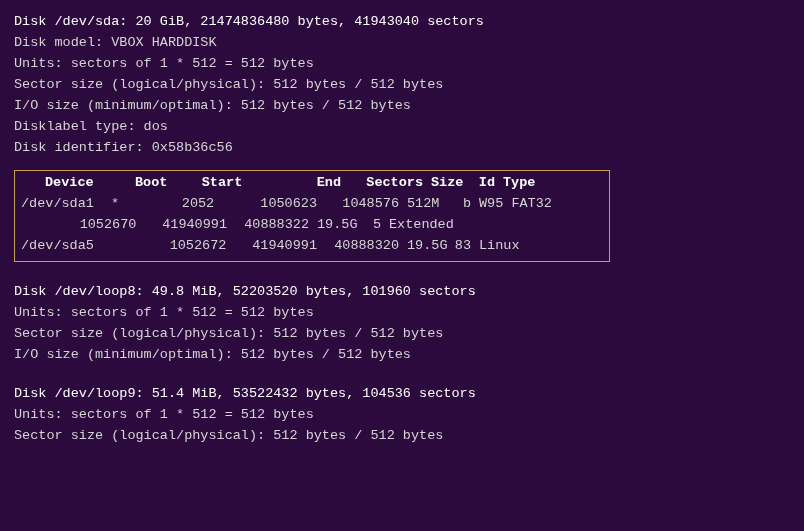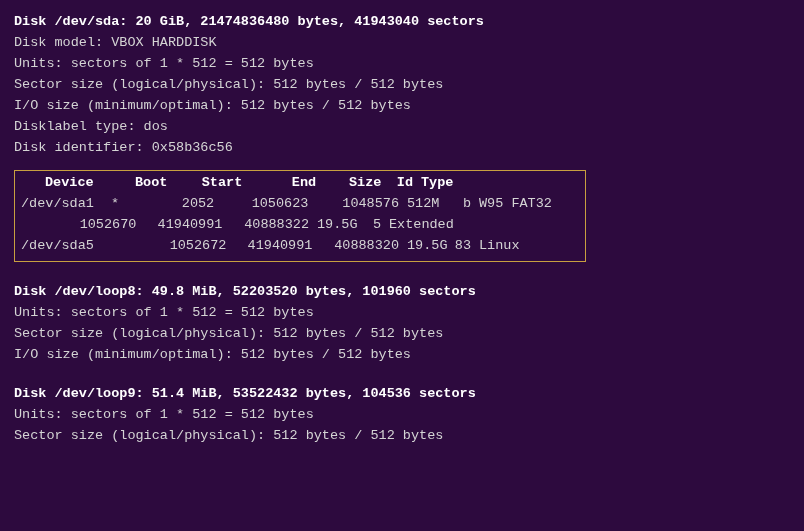--- a/index.html
+++ b/index.html
@@ -14,21 +14,21 @@
       font-family: 'Courier New', Courier, monospace;
       font-size: 13.5px;
       line-height: 1.55;
       width: 804px;
       min-height: 531px;
       padding: 12px 14px;
       overflow: hidden;
     }
 
     .bold {
-      font-weight: bold;
+      font-weight: normal;
       color: #ffffff;
     }
 
     .section {
       margin-bottom: 18px;
     }
 
     .partition-table {
       border: 1.5px solid #c8a040;
       display: inline-block;
@@ -37,21 +37,21 @@
     }
 
     .partition-row {
       display: flex;
       gap: 0;
     }
 
     .col-device  { width: 90px; }
     .col-boot    { width: 50px; }
     .col-start   { width: 82px; text-align: center; padding-right: 8px; }
-    .col-end     { width: 82px; text-align: center; padding-right: 8px; }
+    .col-end     { width: 82px; text-align: right; padding-right: 8px; }
     .col-sectors { width: 82px; text-align: right; padding-right: 8px; }
     .col-size    { width: 46px; text-align: left; padding-right: 8px; }
     .col-id      { width: 26px; text-align: right; padding-right: 8px; }
     .col-type    { width: 100px; }
 
     .header-row {
       font-weight: bold;
       color: #ffffff;
       margin-left: 24px;
     }
@@ -70,20 +70,21 @@
 
   <div style="margin-top: 10px;"></div>
 
   <div class="partition-table">
     
     <div class="partition-row header-row">
       <span class="col-device">Device</span>
       <span class="col-boot">Boot</span>
       <span class="col-start">Start</span>
       <span class="col-end">End</span>
+      <span class="col-sectors">Sectors</span>
       <span class="col-size">Size</span>
       <span class="col-id">Id</span>
       <span class="col-type">Type</span>
     </div>
 
     
     <div id="partition-rows-container">
         <div class="partition-row">
       <span class="col-device">/dev/sda1</span>
       <span class="col-boot">*</span>

